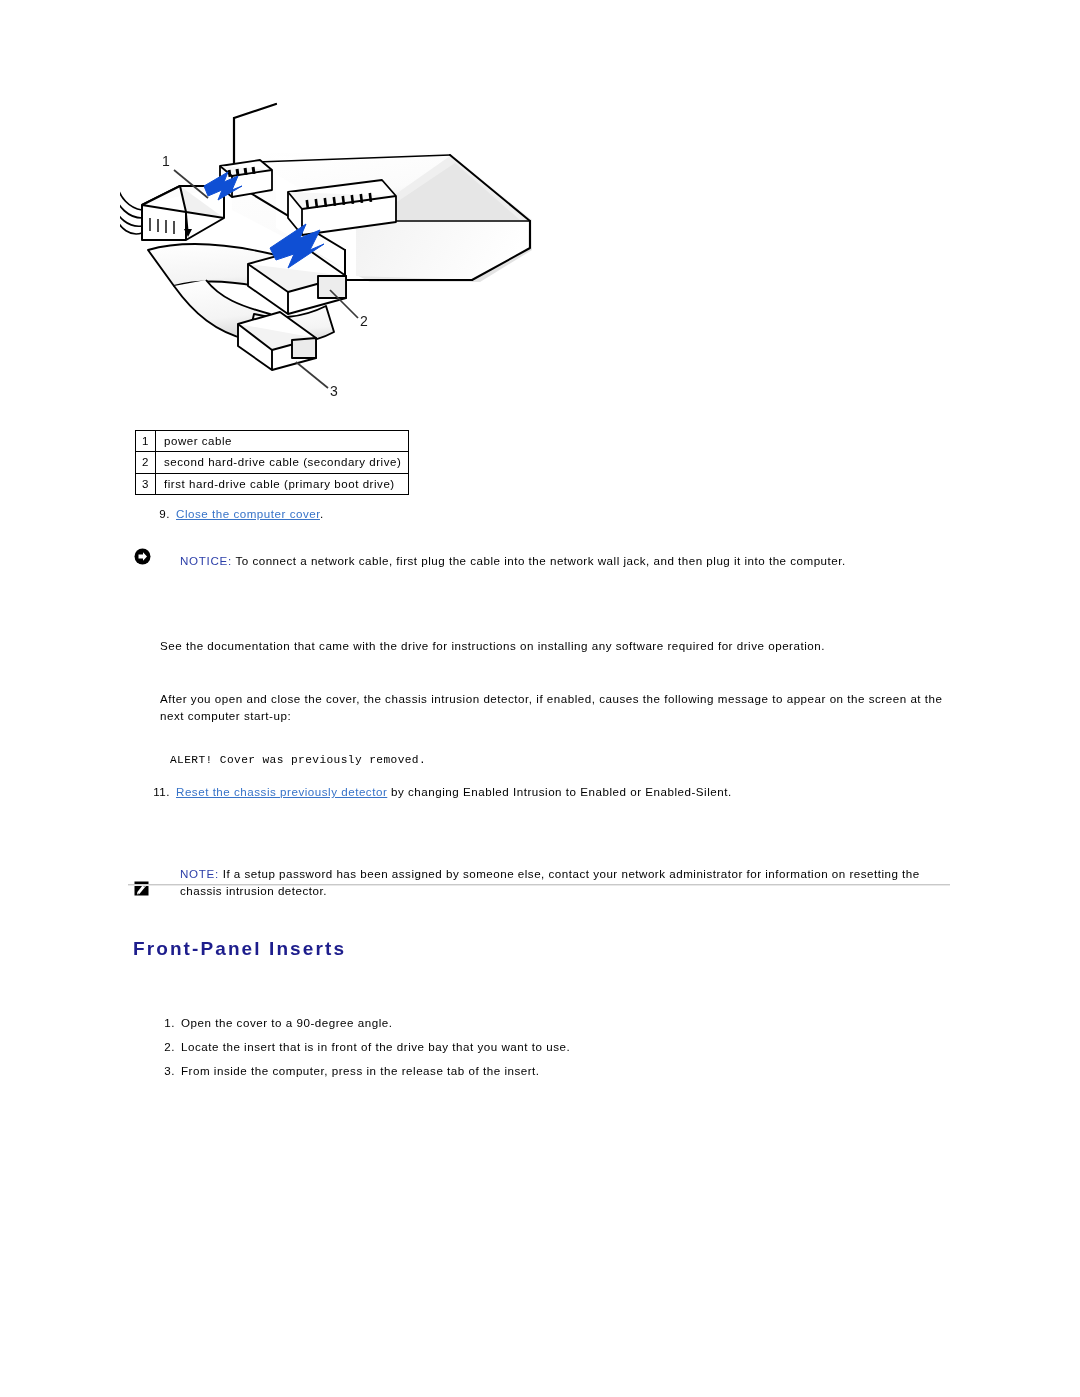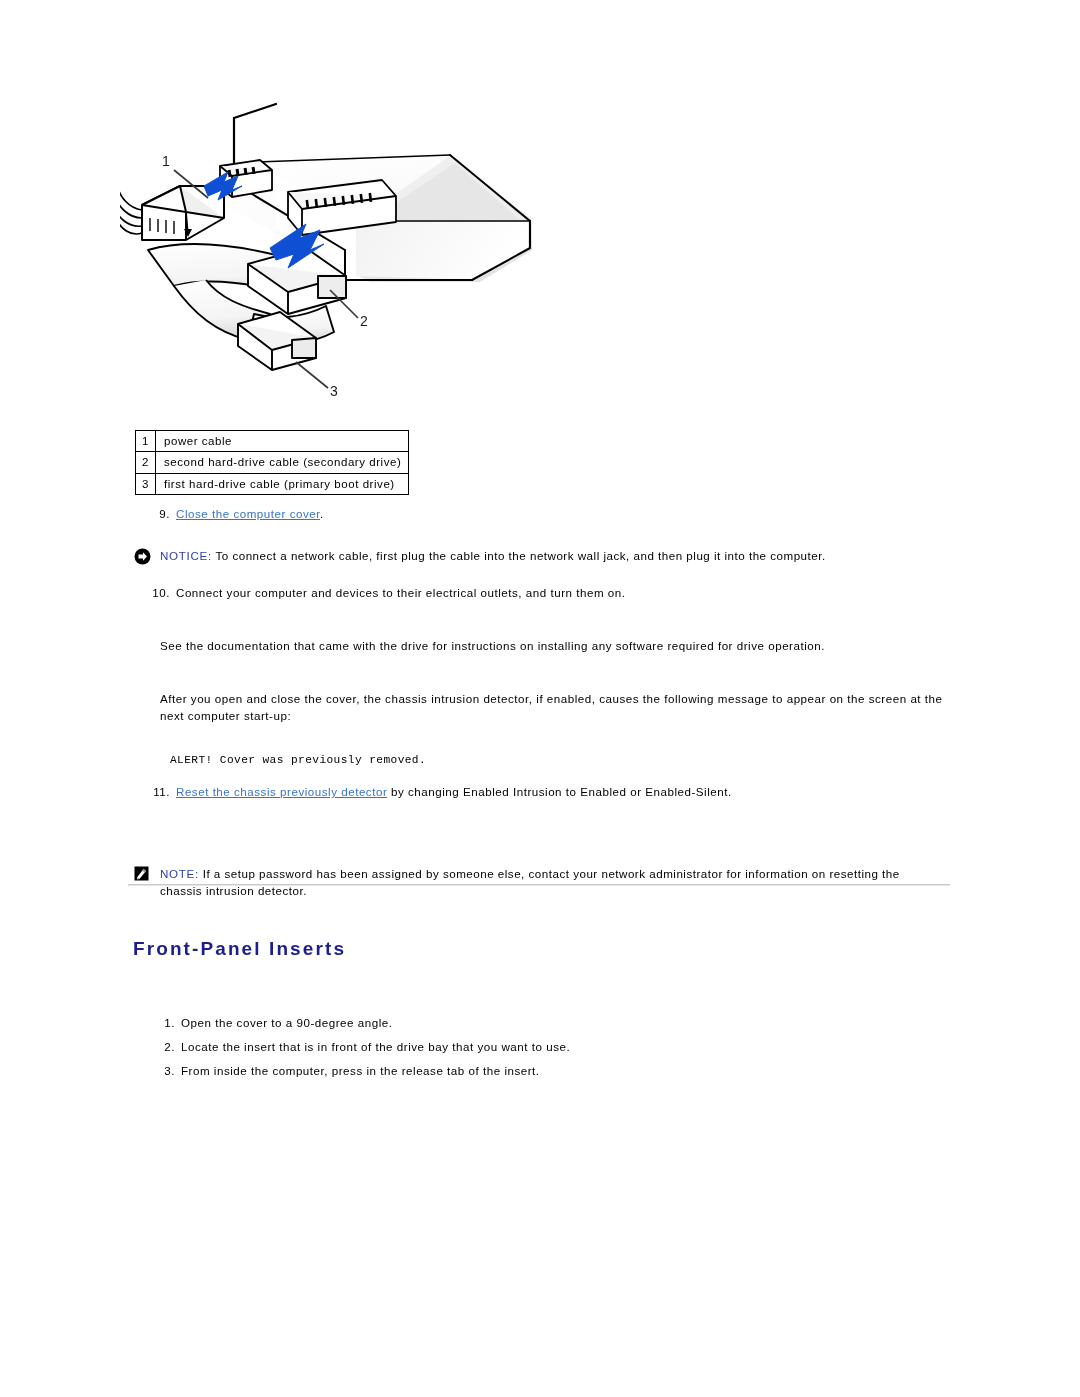--- a/index.html
+++ b/index.html
@@ -85,21 +85,22 @@
 
   a.doclink {
     color: #3773c8;
     text-decoration: underline;
   }
 
   
   .admon {
     position: absolute;
     display: flex;
-    align-items: flex-start;
+    align-items: flex-end;
+    gap: 20px;
   }
   .admon .icon-wrap {
     width: 26px;
     flex: 0 0 26px;
     padding-top: 1px;
   }
   .admon .admon-text {
     font-size: 11.6px;
     letter-spacing: 0.5px;
     line-height: 1.5;
@@ -316,24 +317,20 @@
   <div class="admon" style="left:134px; top:547px; width:820px;">
     <span class="icon-wrap">
       <svg width="17" height="17" viewBox="0 0 17 17" xmlns="http://www.w3.org/2000/svg">
         <circle cx="8.5" cy="8.5" r="8" fill="#000"></circle>
         <path d="M4.5 6.6 L9 6.6 L9 4.3 L13 8.5 L9 12.7 L9 10.4 L4.5 10.4 Z" fill="#ffffff"></path>
       </svg>
     </span>
     <span class="admon-text"><span class="admon-label">NOTICE:</span><span> To connect a network cable, first plug the cable into the network wall jack, and then plug it into the computer.</span></span>
   </div>
 
-  <div class="li-row" style="left:140px; top:584px; width:700px;">
-    <span class="marker">10.</span>
-    <span class="body">Connect your computer and devices to their electrical outlets, and turn them on.</span>
-  </div>
 
   <div class="txt" style="left:160px; top:637px; width:790px;">See the documentation that came with the drive for instructions on installing any software required for drive operation.</div>
 
   <div class="txt" style="left:160px; top:690px; width:795px;">After you open and close the cover, the chassis intrusion detector, if enabled, causes the following message to appear on the screen at the next computer start-up:</div>
 
   <div class="mono" style="left:170px; top:754px;">ALERT! Cover was previously removed.</div>
 
   <div class="li-row" style="left:140px; top:783px; width:760px;">
     <span class="marker">11.</span>
     <span class="body"><a class="doclink" href="#">Reset the chassis previously detector</a><span> by changing Enabled Intrusion to Enabled or Enabled-Silent.</span></span>

